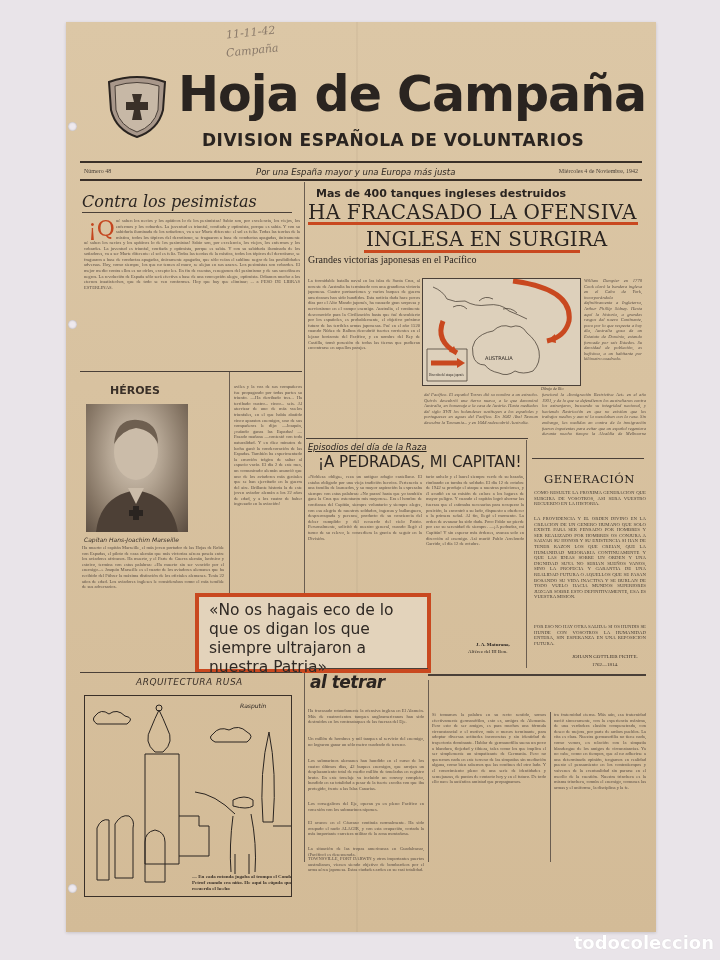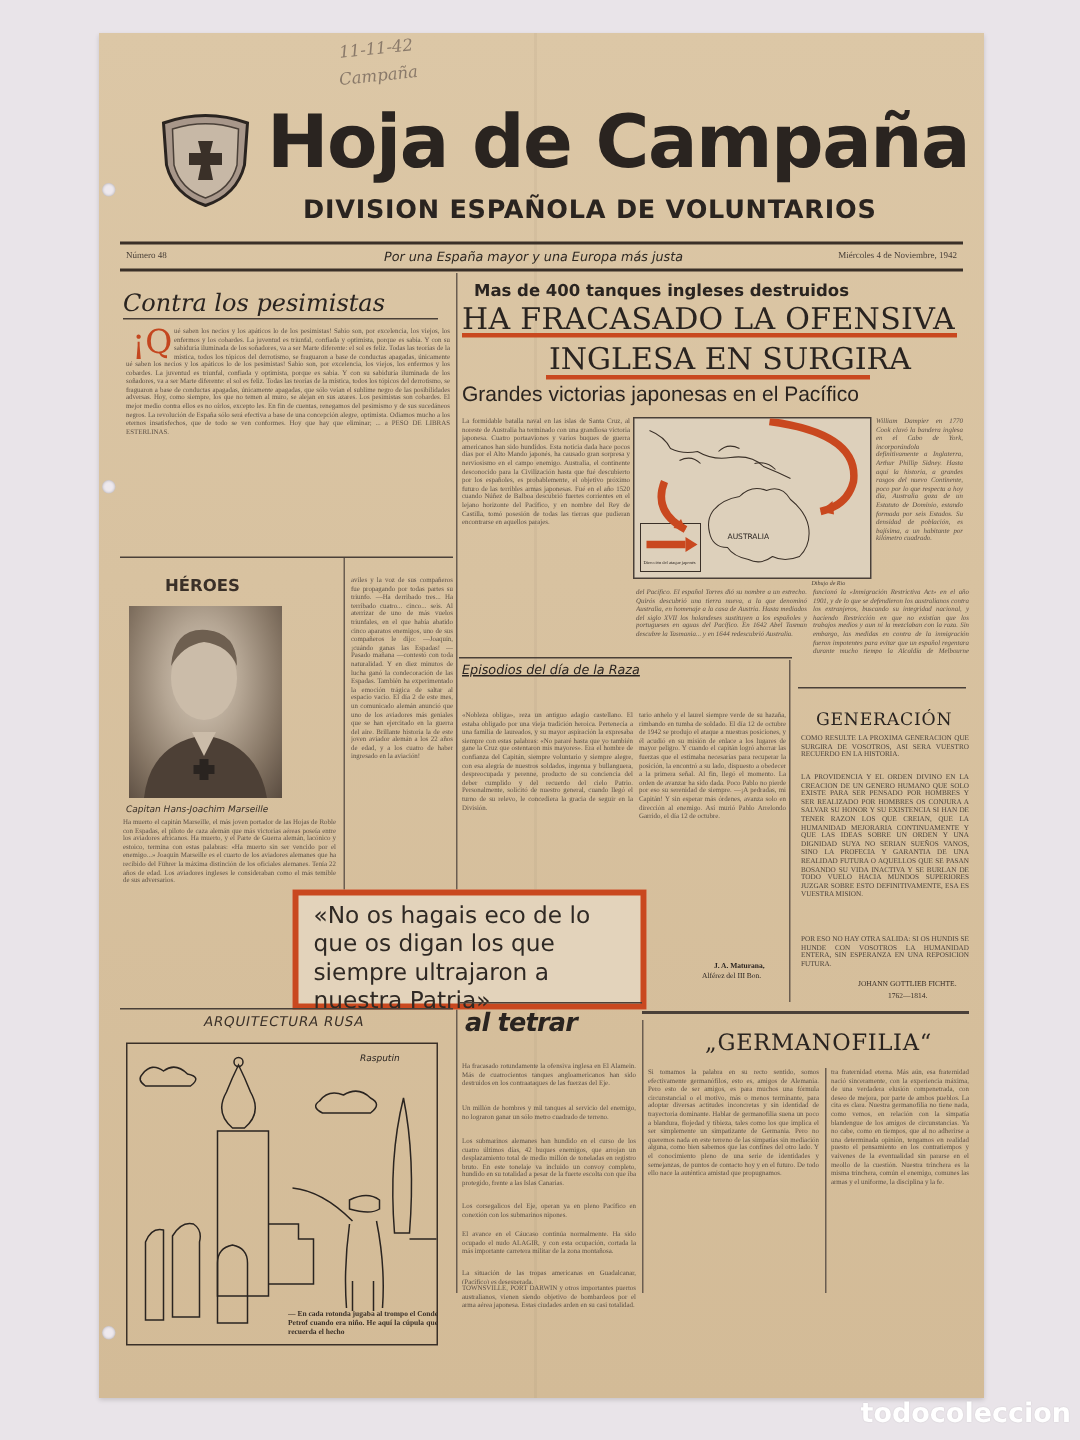--- a/index.html
+++ b/index.html
@@ -105,21 +105,21 @@
     </svg>
   </div>
   <div class="abs" style="left:174px;top:680px;font-family:'DejaVu Sans',sans-serif;font-style:italic;font-size:6px;color:#2a2420">Rasputin</div>
   <div class="txt" style="left:126px;top:852px;width:100px;height:28px;font-size:5px;line-height:6px;color:#3a3028;font-weight:bold">— En cada rotonda jugaba al trompo el Conde Petrof cuando era niño. He aquí la cúpula que recuerda el hecho</div>
 
   <div class="abs" style="left:250px;top:165px;font-family:'DejaVu Sans',sans-serif;font-weight:bold;font-size:11px;color:#2a2420">Mas de 400 tanques ingleses destruidos</div>
   <div class="abs head1" style="left:242px;top:178px;font-size:20px;letter-spacing:.2px">HA FRACASADO LA OFENSIVA</div>
   <div class="abs" style="left:242px;top:200px;width:330px;height:3px;background:#c9481f"></div>
   <div class="abs head1" style="left:300px;top:205px;font-size:20px">INGLESA EN SURGIRA</div>
   <div class="abs" style="left:298px;top:228px;width:216px;height:3px;background:#c9481f"></div>
-  <div class="abs" style="left:242px;top:232px;font-family:Liberation Sans, sans-serif;font-size:14px;color:#2a2420">Grandes victorias japonesas en el Pacífico</div>
+  <div class="abs" style="left:242px;top:232px;font-family:Liberation Serif, serif;font-size:10px;color:#2a2420">Grandes victorias japonesas en el Pacífico</div>
 
   <div class="txt" style="left:242px;top:256px;width:112px;height:156px">La formidable batalla naval en las islas de Santa Cruz, al noreste de Australia ha terminado con una grandiosa victoria japonesa. Cuatro portaaviones y varios buques de guerra americanos han sido hundidos. Esta noticia dada hace pocos días por el Alto Mando japonés, ha causado gran sorpresa y nerviosismo en el campo enemigo. Australia, el continente desconocido para la Civilización hasta que fué descubierto por los españoles, es probablemente, el objetivo próximo futuro de las terribles armas japonesas. Fué en el año 1520 cuando Núñez de Balboa descubrió fuertes corrientes en el lejano horizonte del Pacífico, y en nombre del Rey de Castilla, tomó posesión de todas las tierras que pudieran encontrarse en aquellos parajes.</div>
 
   <div class="map" style="left:356px;top:256px">
     <svg viewBox="0 0 157 106" width="157" height="106">
       <g fill="none" stroke="#3a3028" stroke-width=".7">
         <path d="M10,8 q10,4 14,12 q8,4 18,2 q10,6 22,4 q14,-2 22,6 q10,4 18,8"></path>
         <path d="M30,28 q8,-4 14,2 M56,22 q6,-6 14,-2 M80,30 q8,-2 14,4"></path>
         <path d="M52,62 q6,-8 18,-10 q8,-8 18,-4 q10,-4 16,6 q10,8 12,18 q2,12 -6,20 q-10,4 -18,0 q-8,6 -16,2 q-10,-2 -14,-8 q-10,0 -12,-10 q-2,-8 2,-14z"></path>
         <path d="M4,70 h40 v32 h-40z"></path>
@@ -136,20 +136,21 @@
   </div>
   <div class="abs" style="left:475px;top:364px;font-size:4px;font-style:italic;color:#4a4038">Dibujo de Rio</div>
 
   <div class="txt" style="left:518px;top:256px;width:58px;height:108px;font-style:italic">William Dampier en 1770 Cook clavó la bandera inglesa en el Cabo de York, incorporándola definitivamente a Inglaterra, Arthur Phillip Sidney. Hasta aquí la historia, a grandes rasgos del nuevo Continente, poco por lo que respecta a hoy día, Australia goza de un Estatuto de Dominio, estando formada por seis Estados. Su densidad de población, es bajísima, a un habitante por kilómetro cuadrado.</div>
   <div class="txt" style="left:358px;top:370px;width:114px;height:44px;font-style:italic">del Pacífico. El español Torres dió su nombre a un estrecho. Quirós descubrió una tierra nueva, a la que denominó Australia, en homenaje a la casa de Austria. Hasta mediados del siglo XVII los holandeses sustituyen a los españoles y portugueses en aguas del Pacífico. En 1642 Abel Tasman descubre la Tasmania... y en 1644 redescubrió Australia.</div>
   <div class="txt" style="left:476px;top:370px;width:104px;height:44px;font-style:italic">funcionó la «Inmigración Restrictiva Act» en el año 1901, y de lo que se defendieron los australianos contra los extranjeros, buscando su integridad nacional, y haciendo Restricción en que no existían que los trabajos medios y aun ni la mezclaban con la raza. Sin embargo, las medidas en contra de la inmigración fueron impotentes para evitar que un español regentara durante mucho tiempo la Alcaldía de Melbourne (capital de Australia). A este propósito sería interesante saber quién acreciéntase puesto en el futuro. ¡Los japoneses o los americanos!</div>
   <div class="h-rule" style="left:240px;top:416px;width:222px"></div>
   <div class="h-rule" style="left:466px;top:436px;width:112px"></div>
 
   <div class="abs" style="left:242px;top:420px;font-family:'DejaVu Sans',sans-serif;font-style:italic;font-size:8.5px;color:#2a2420;text-decoration:underline">Episodios del día de la Raza</div>
+  <div class="abs" style="left:252px;top:431px;font-family:'DejaVu Sans',sans-serif;font-size:15px;color:#2a2420">¡A PEDRADAS, MI CAPITAN!</div>
   <div class="txt" style="left:242px;top:452px;width:114px;height:190px">«Nobleza obliga», reza un antiguo adagio castellano. El estaba obligado por una vieja tradición heroica. Pertenecía a una familia de laureados, y su mayor aspiración la expresaba siempre con estas palabras: «No pararé hasta que yo también gane la Cruz que ostentaron mis mayores». Era el hombre de confianza del Capitán, siempre voluntario y siempre alegre, con esa alegría de nuestros soldados, ingenua y bullanguera, despreocupada y perenne, producto de su conciencia del deber cumplido y del recuerdo del cielo Patrio. Personalmente, solicitó de nuestro general, cuando llegó el turno de su relevo, le concediera la gracia de seguir en la División.</div>
   <div class="txt" style="left:360px;top:452px;width:98px;height:166px">tario anhelo y el laurel siempre verde de su hazaña, rimbando en tumba de soldado. El día 12 de octubre de 1942 se produjo el ataque a nuestras posiciones, y él acudió en su misión de enlace a los lugares de mayor peligro. Y cuando el capitán logró ahorrar las fuerzas que el estimaba necesarias para recuperar la posición, la encontró a su lado, dispuesto a obedecer a la primera señal. Al fin, llegó el momento. La orden de avanzar ha sido dada. Poco Pablo no pierde por eso su serenidad de siempre. —¡A pedradas, mi Capitán! Y sin esperar más órdenes, avanza solo en dirección al enemigo. Así murió Pablo Arrelondo Garrido, el día 12 de octubre.</div>
   <div class="abs" style="left:410px;top:620px;font-size:5px;color:#2a2420;font-weight:bold">J. A. Maturana,</div>
   <div class="abs" style="left:402px;top:627px;font-size:5px;color:#2a2420">Alférez del III Bon.</div>
 
   <div class="abs head1" style="left:478px;top:450px;font-size:11.5px;letter-spacing:.5px">GENERACIÓN</div>
   <div class="txt" style="left:468px;top:468px;width:112px;height:22px;font-size:4.8px;color:#4a4038">COMO RESULTE LA PROXIMA GENERACION QUE SURGIRA DE VOSOTROS, ASI SERA VUESTRO RECUERDO EN LA HISTORIA.</div>
   <div class="txt" style="left:468px;top:494px;width:112px;height:104px;font-size:4.8px;color:#4a4038">LA PROVIDENCIA Y EL ORDEN DIVINO EN LA CREACION DE UN GENERO HUMANO QUE SOLO EXISTE PARA SER PENSADO POR HOMBRES Y SER REALIZADO POR HOMBRES OS CONJURA A SALVAR SU HONOR Y SU EXISTENCIA SI HAN DE TENER RAZON LOS QUE CREIAN, QUE LA HUMANIDAD MEJORARIA CONTINUAMENTE Y QUE LAS IDEAS SOBRE UN ORDEN Y UNA DIGNIDAD SUYA NO SERIAN SUEÑOS VANOS, SINO LA PROFECIA Y GARANTIA DE UNA REALIDAD FUTURA O AQUELLOS QUE SE PASAN BOSANDO SU VIDA INACTIVA Y SE BURLAN DE TODO VUELO HACIA MUNDOS SUPERIORES JUZGAR SOBRE ESTO DEFINITIVAMENTE, ESA ES VUESTRA MISION.</div>
   <div class="txt" style="left:468px;top:602px;width:112px;height:28px;font-size:4.8px;color:#4a4038">POR ESO NO HAY OTRA SALIDA: SI OS HUNDIS SE HUNDE CON VOSOTROS LA HUMANIDAD ENTERA, SIN ESPERANZA EN UNA REPOSICION FUTURA.</div>
   <div class="abs" style="left:506px;top:632px;font-size:5px;color:#3a3028">JOHANN GOTTLIEB FICHTE.</div>
@@ -160,18 +161,17 @@
 
   <div class="abs" style="left:244px;top:650px;font-family:'DejaVu Sans',sans-serif;font-weight:bold;font-style:italic;font-size:17px;color:#2a2420;letter-spacing:-.5px">al tetrar</div>
   <div class="txt" style="left:242px;top:686px;width:116px;height:26px">Ha fracasado rotundamente la ofensiva inglesa en El Alamein. Más de cuatrocientos tanques angloamericanos han sido destruidos en los contraataques de las fuerzas del Eje.</div>
   <div class="txt" style="left:242px;top:714px;width:116px;height:16px">Un millón de hombres y mil tanques al servicio del enemigo, no lograron ganar un sólo metro cuadrado de terreno.</div>
   <div class="txt" style="left:242px;top:736px;width:116px;height:40px">Los submarinos alemanes han hundido en el curso de los cuatro últimos días, 42 buques enemigos, que arrojan un desplazamiento total de medio millón de toneladas en registro bruto. En este tonelaje va incluido un convoy completo, hundido en su totalidad a pesar de la fuerte escolta con que iba protegido, frente a las Islas Canarias.</div>
   <div class="txt" style="left:242px;top:779px;width:116px;height:12px">Los corsegalicos del Eje, operan ya en pleno Pacífico en conexión con los submarinos nipones.</div>
   <div class="txt" style="left:242px;top:798px;width:116px;height:22px">El avance en el Cáucaso continúa normalmente. Ha sido ocupado el nudo ALAGIR, y con esta ocupación, cortada la más importante carretera militar de la zona montañosa.</div>
   <div class="txt" style="left:242px;top:824px;width:116px;height:10px">La situación de las tropas americanas en Guadalcanar, (Pacífico) es desesperada.</div>
   <div class="txt" style="left:242px;top:834px;width:116px;height:22px">TOWNSVILLE, PORT DARWIN y otros importantes puertos australianos, vienen siendo objetivo de bombardeos por el arma aérea japonesa. Estas ciudades arden en su casi totalidad.</div>
 
-  <div class="abs head1" style="left:404px;top:664px;font-size:15px;letter-spacing:.5px">„GERMANOFILIA“</div>
   <div class="txt" style="left:366px;top:690px;width:114px;height:160px">Si tomamos la palabra en su recto sentido, somos efectivamente germanófilos, esto es, amigos de Alemania. Pero esto de ser amigos, es para muchos una fórmula circunstancial o el motivo, más o menos terminante, para adoptar diversas actitudes inconcretas y sin identidad de trayectoria dominante. Hablar de germanofilia suena un poco a blandura, flojedad y tibieza, tales como los que implica el ser simplemente un simpatizante de Germania. Pero no queremos nada en este terreno de las simpatías sin mediación alguna, como bien sabemos que las confines del otro lado. Y el conocimiento pleno de una serie de identidades y semejanzas, de puntos de contacto hoy y en el futuro. De todo ello nace la auténtica amistad que propugnamos.</div>
   <div class="txt" style="left:488px;top:690px;width:92px;height:150px">tra fraternidad eterna. Más aún, esa fraternidad nació sinceramente, con la experiencia máxima, de una verdadera elusión compenetrada, con deseo de mejora, por parte de ambos pueblos. La cita es clara. Nuestra germanofilia no tiene nada, como vemos, en relación con la simpatía blandengue de los amigos de circunstancias. Ya no cabe, como en tiempos, que al no adherirse a una determinada opinión, tengamos en realidad puesto el pensamiento en los contratiempos y vaivenes de la eventualidad sin pararse en el meollo de la cuestión. Nuestra trinchera es la misma trinchera, común el enemigo, comunes las armas y el uniforme, la disciplina y la fe.</div>
 </div>
 
 <div class="abs" style="right:6px;top:932px;font-family:'DejaVu Sans',sans-serif;font-weight:bold;font-size:18px;color:#fff;text-shadow:0 0 1px rgba(0,0,0,.15)">todocoleccion</div>
 
 </body></html>

